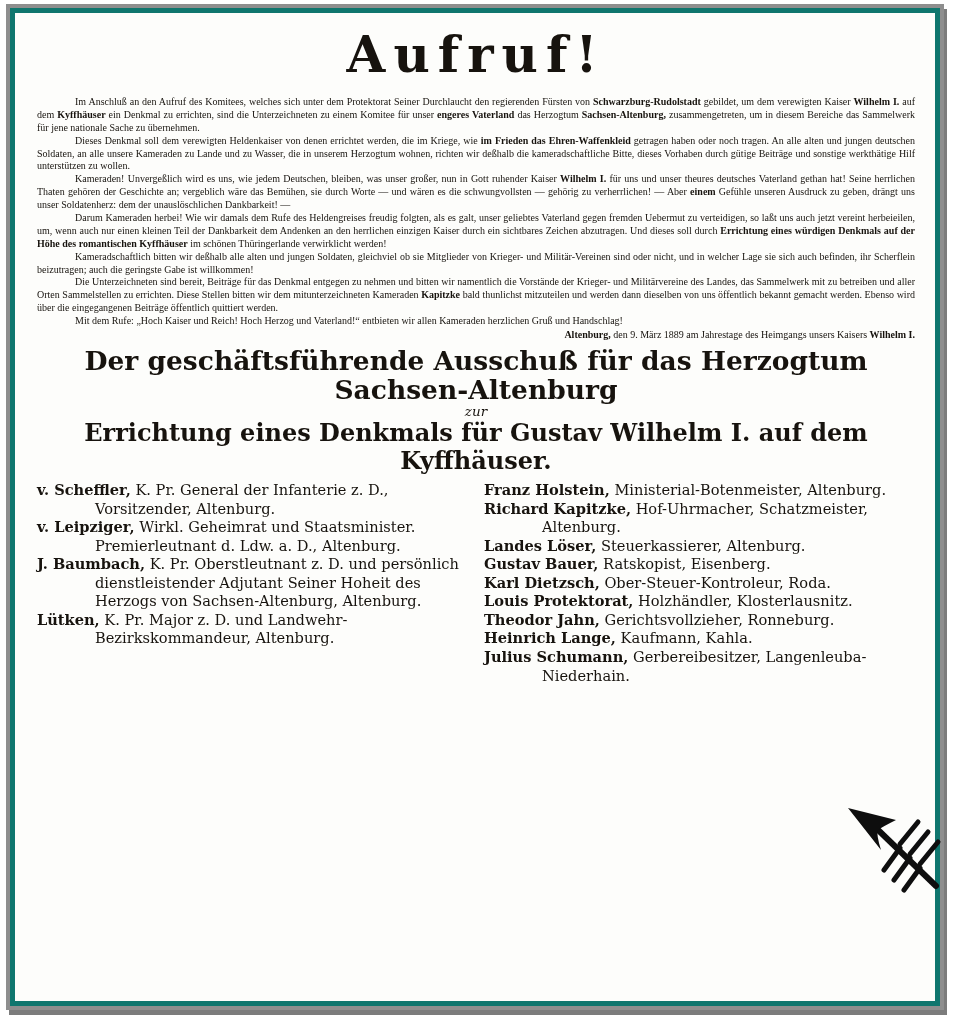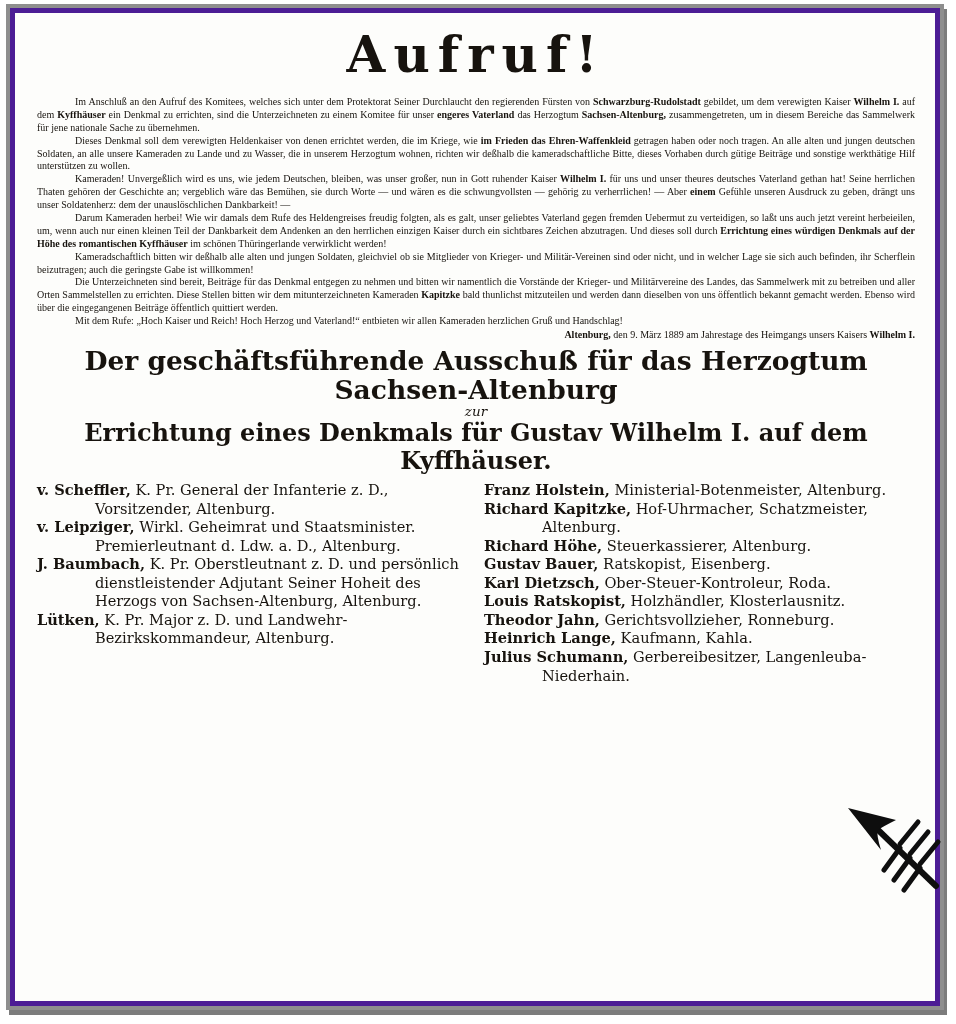--- a/index.html
+++ b/index.html
@@ -1,19 +1,19 @@
 <!DOCTYPE html>
 <html><head>
 <meta charset="utf-8">
 <style>
   html,body{margin:0;padding:0;background:#ffffff;}
   .page{position:relative;width:956px;height:1024px;background:#ffffff;overflow:hidden;
         font-family:"DejaVu Serif","Liberation Serif",serif;color:#17130e;}
   .frame{position:absolute;left:10px;top:8px;right:16px;bottom:18px;background:#fdfdfb;
-         border:5px solid #4c1d95;box-shadow:0 0 0 4px #8e8e8e,3px 5px 0 4px #7c7c7c;
+         border:5px solid #0f766e;box-shadow:0 0 0 4px #8e8e8e,3px 5px 0 4px #7c7c7c;
          box-sizing:border-box;}
   .content{position:absolute;inset:0;padding:6px 20px 4px 22px;box-sizing:border-box;}
   .title{font-size:50px;font-weight:bold;text-align:center;margin:6px 0 12px 0;
          letter-spacing:8px;}
   .para{font-size:10px;line-height:1.29;text-align:justify;text-indent:38px;margin:0;font-family:Liberation Serif, serif;}
   .para .b{font-weight:bold;}
   .dateline{text-indent:38px;margin:1px 0 2px 0;text-align:right;}
   .h-committee{font-size:26.5px;font-weight:bold;text-align:center;margin:4px 0 0 0;line-height:1.1;}
   .connector{font-size:13.5px;text-align:center;margin:0;line-height:1.1;font-style:italic;}
   .h-denkmal{font-size:24px;font-weight:bold;text-align:center;margin:0 0 7px 0;line-height:1.15;}
@@ -51,24 +51,24 @@
       <div class="columns">
         <div class="col">
             <div class="signer"><span class="name">v. Scheffler,</span><span> K. Pr. General der Infanterie z. D., Vorsitzender, Altenburg.</span></div>
             <div class="signer"><span class="name">v. Leipziger,</span><span> Wirkl. Geheimrat und Staatsminister. Premierleutnant d. Ldw. a. D., Altenburg.</span></div>
             <div class="signer"><span class="name">J. Baumbach,</span><span> K. Pr. Oberstleutnant z. D. und persönlich dienstleistender Adjutant Seiner Hoheit des Herzogs von Sachsen-Altenburg, Altenburg.</span></div>
             <div class="signer"><span class="name">Lütken,</span><span> K. Pr. Major z. D. und Landwehr-Bezirkskommandeur, Altenburg.</span></div>
           </div>
         <div class="col">
             <div class="signer"><span class="name">Franz Holstein,</span><span> Ministerial-Botenmeister, Altenburg.</span></div>
             <div class="signer"><span class="name">Richard Kapitzke,</span><span> Hof-Uhrmacher, Schatzmeister, Altenburg.</span></div>
-            <div class="signer"><span class="name">Richard Höhe,</span><span> Steuerkassierer, Altenburg.</span></div>
+            <div class="signer"><span class="name">Landes Löser,</span><span> Steuerkassierer, Altenburg.</span></div>
             <div class="signer"><span class="name">Gustav Bauer,</span><span> Ratskopist, Eisenberg.</span></div>
             <div class="signer"><span class="name">Karl Dietzsch,</span><span> Ober-Steuer-Kontroleur, Roda.</span></div>
-            <div class="signer"><span class="name">Louis Ratskopist,</span><span> Holzhändler, Klosterlausnitz.</span></div>
+            <div class="signer"><span class="name">Louis Protektorat,</span><span> Holzhändler, Klosterlausnitz.</span></div>
             <div class="signer"><span class="name">Theodor Jahn,</span><span> Gerichtsvollzieher, Ronneburg.</span></div>
             <div class="signer"><span class="name">Heinrich Lange,</span><span> Kaufmann, Kahla.</span></div>
             <div class="signer"><span class="name">Julius Schumann,</span><span> Gerbereibesitzer, Langenleuba-Niederhain.</span></div>
           </div>
       </div>
 
     </div>
   </div>
 
   <svg class="arrow-svg" viewBox="0 0 112 122" aria-hidden="true">

